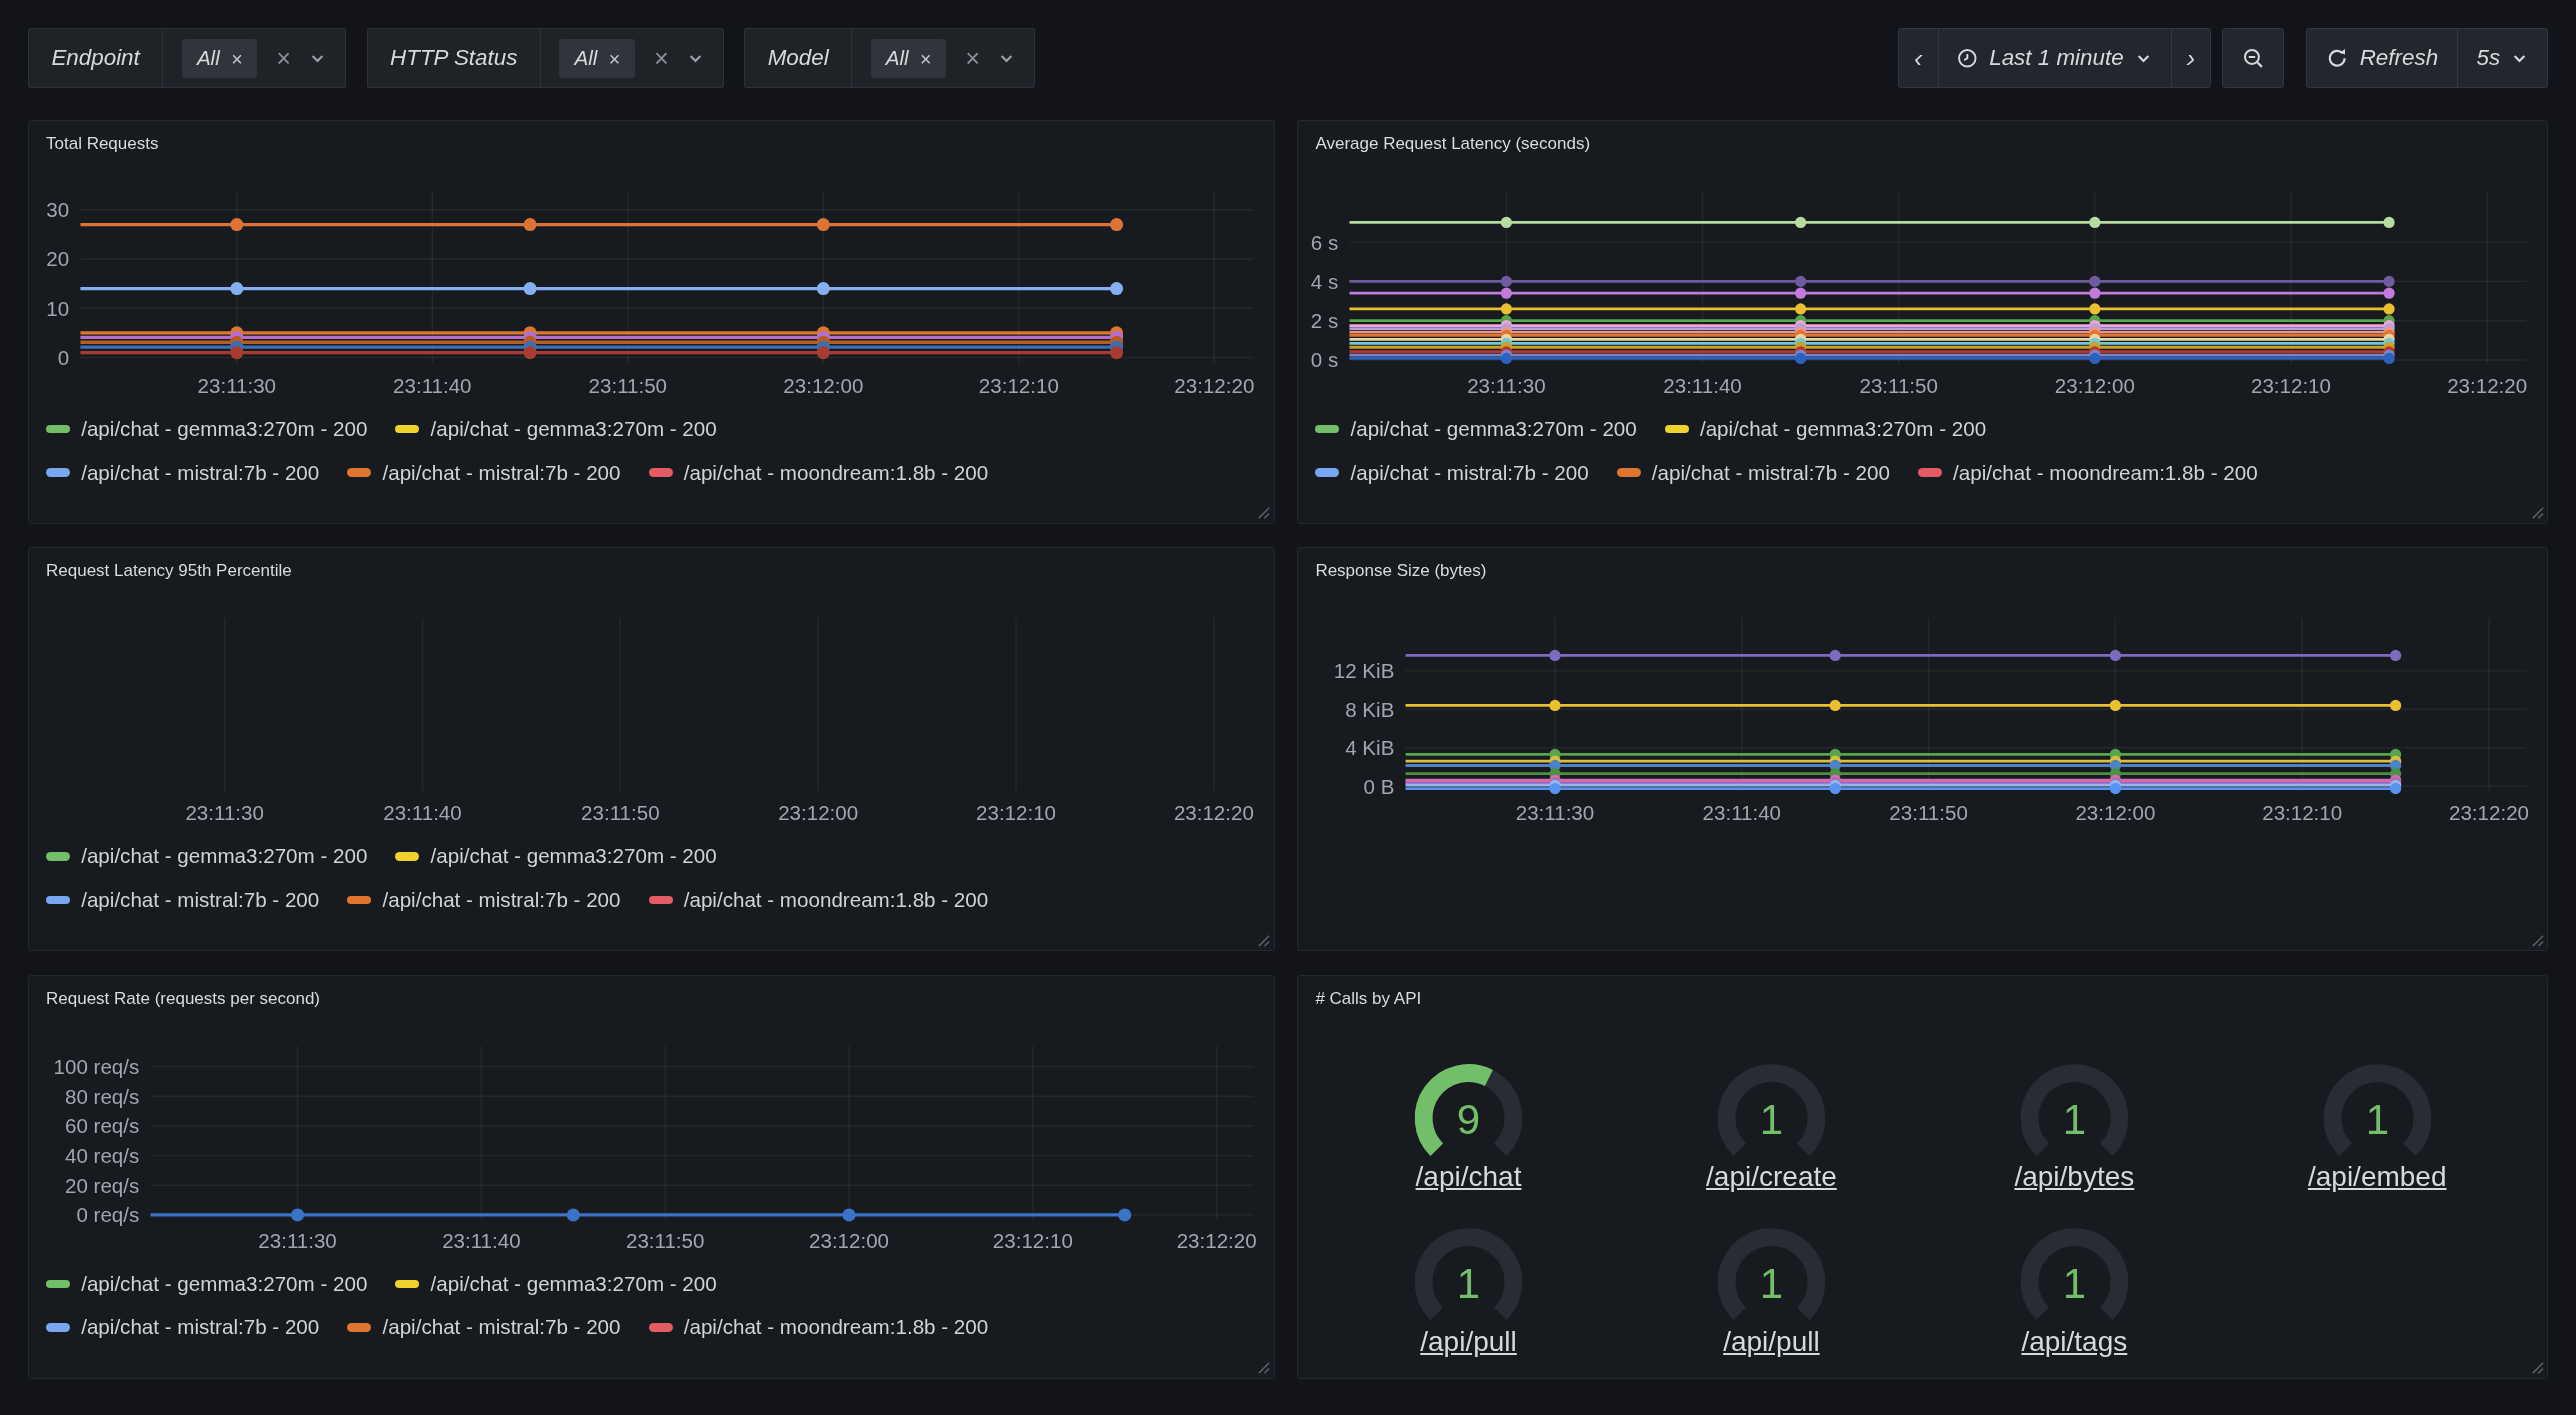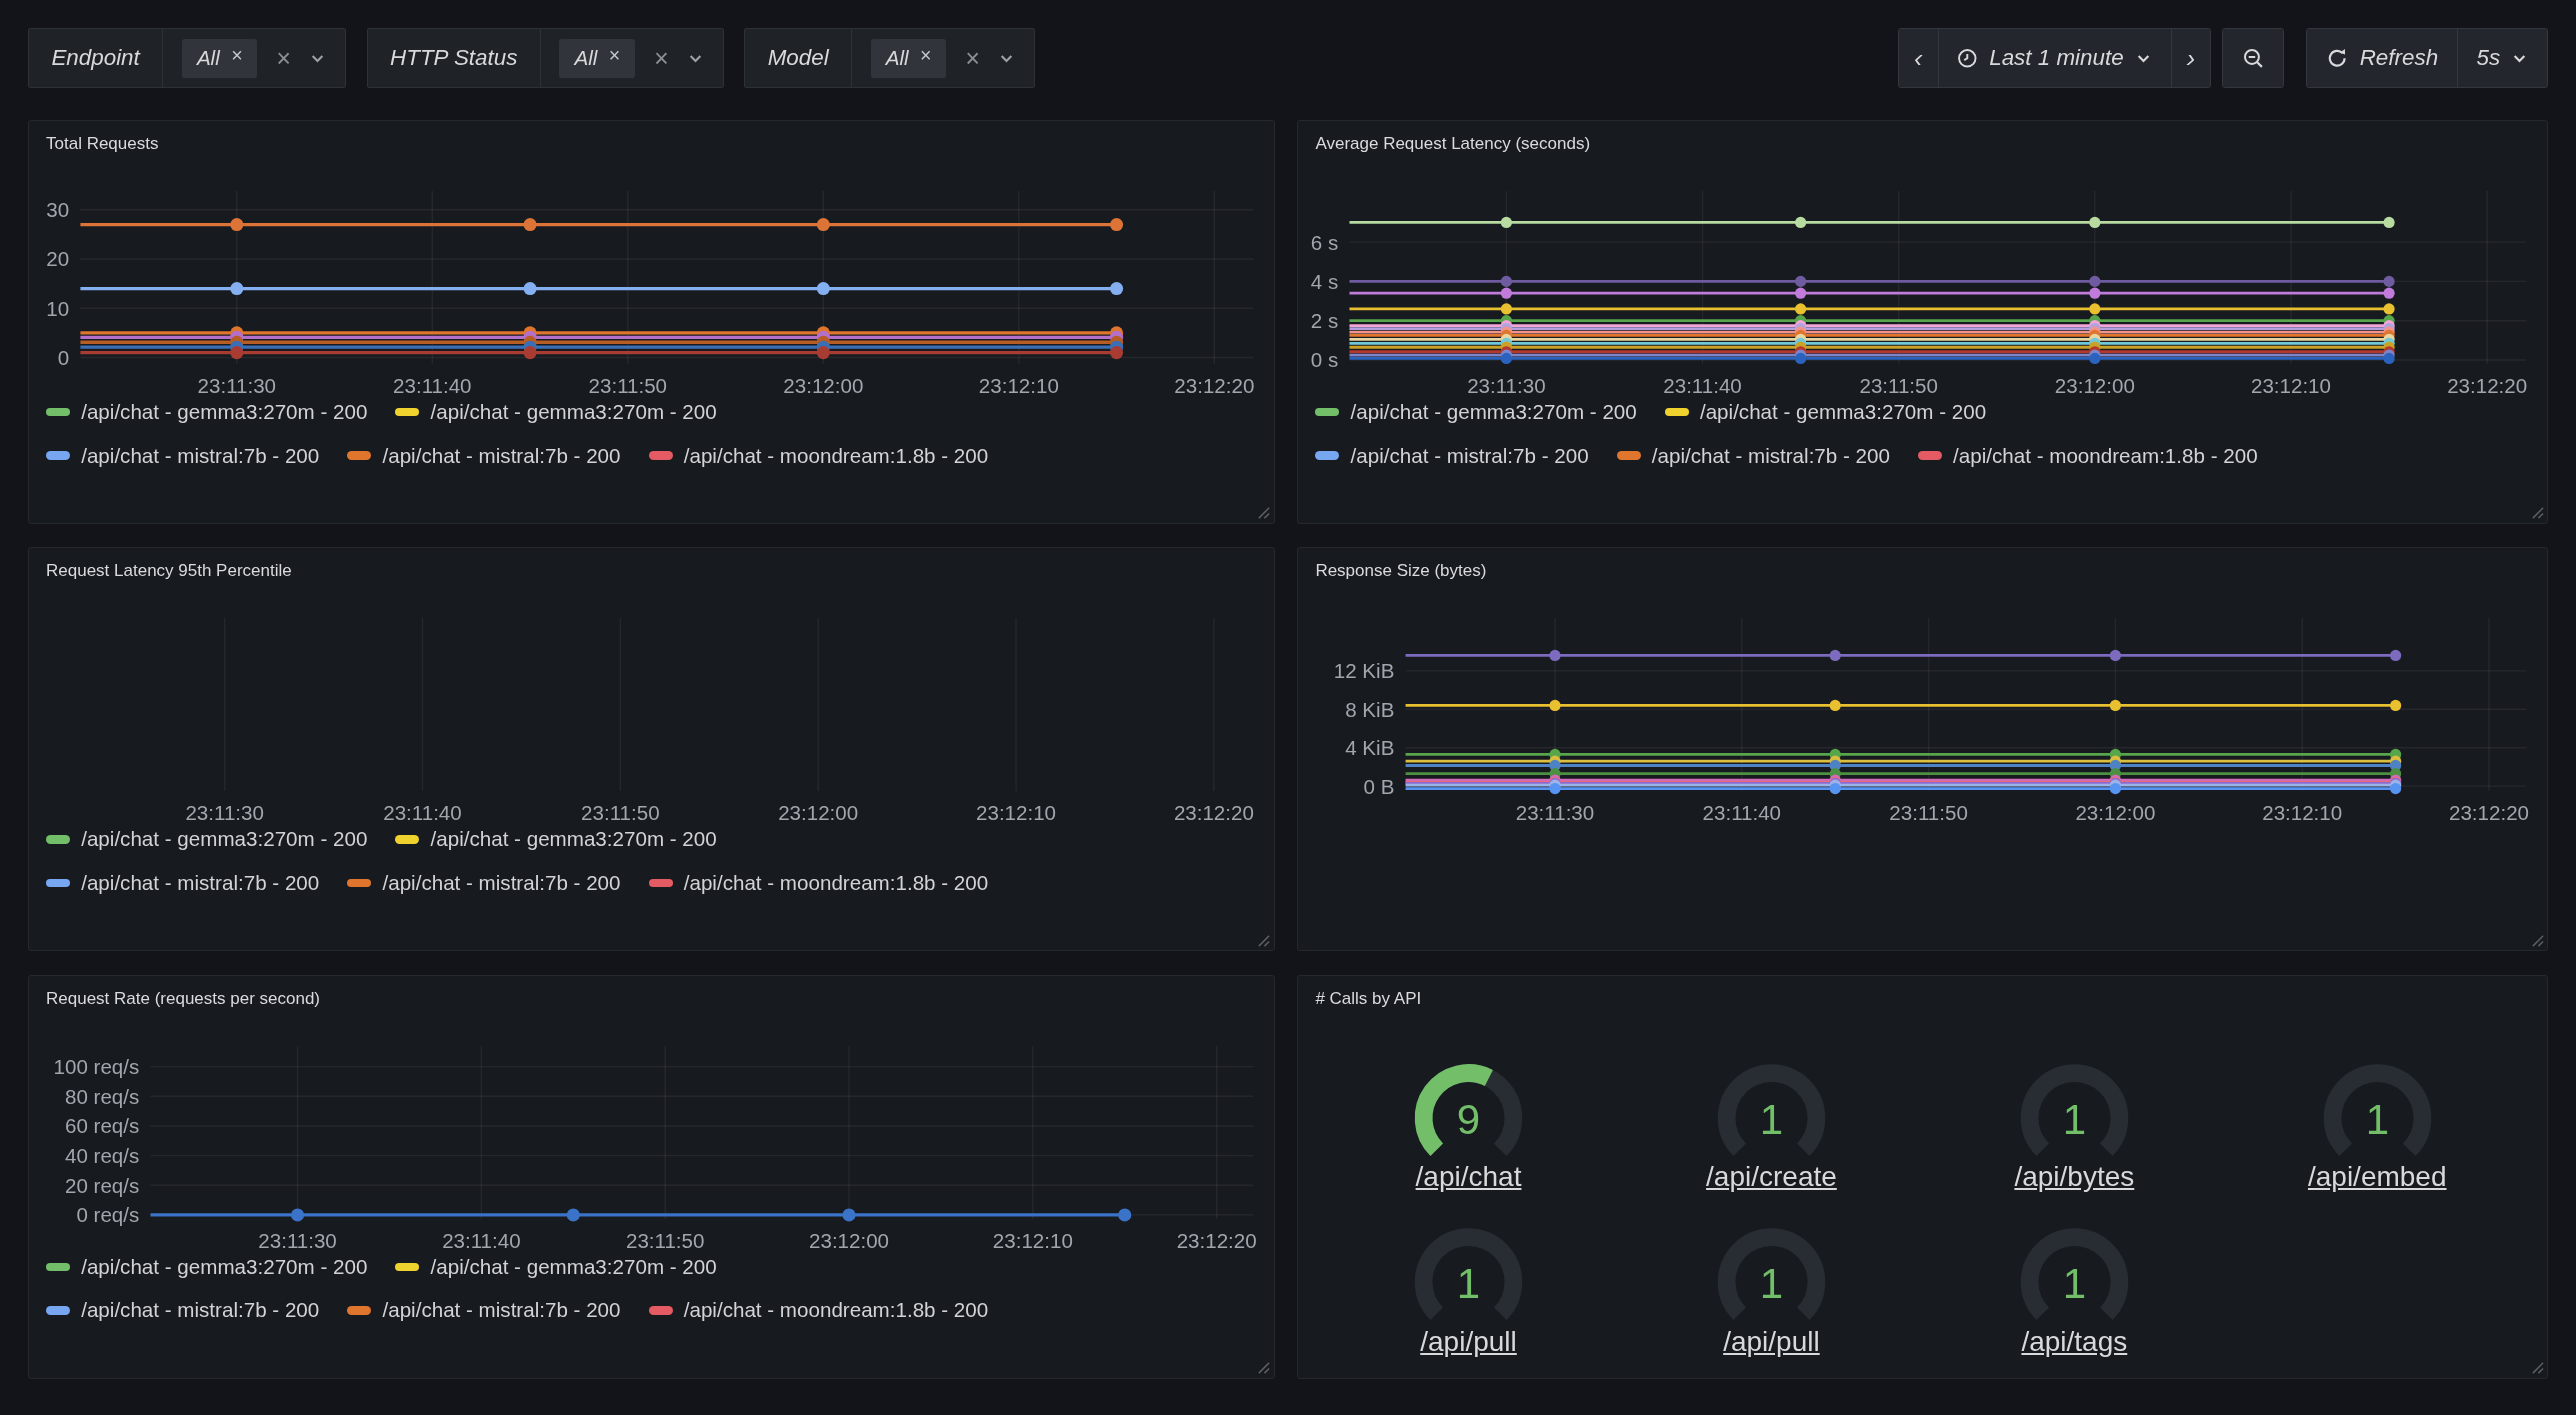--- a/index.html
+++ b/index.html
@@ -6,38 +6,38 @@
     background:#121419;font-family:"Liberation Sans",sans-serif;color:#d8d9da;}
   *{box-sizing:border-box;}
   svg{font-family:inherit;display:block;}
 
   
   .topbar{position:absolute;left:28px;top:28px;right:28px;height:60px;display:flex;align-items:stretch;font-style:italic;}
   .filters{display:flex;gap:20.6px;flex:1;}
   .filter-group{display:flex;align-items:stretch;background:#1f2227;border:0.9px solid #2e3238;border-radius:1.9px;}
   .filter-label{display:flex;align-items:center;padding:0 22.4px;font-size:22.4px;color:#d8d9da;border-right:0.9px solid #2e3238;}
   .filter-value{display:flex;align-items:center;gap:18.7px;padding:0 18.7px;}
-  .chip{display:flex;align-items:flex-start;gap:11.2px;background:#31353b;border-radius:2.8px;padding:7.5px 15px;font-size:20.6px;color:#d8d9da;cursor:pointer;}
+  .chip{display:flex;align-items:flex-end;gap:11.2px;background:#31353b;border-radius:2.8px;padding:7.5px 15px;font-size:20.6px;color:#d8d9da;cursor:pointer;}
   .chip .x{font-size:19.6px;color:#c7c9cc;line-height:1;}
   .clear-x{font-size:25px;color:#8a8e95;cursor:pointer;line-height:1;}
   .timebar{display:flex;align-items:stretch;gap:9.3px;}
   .btn-group{display:flex;align-items:stretch;background:#23262c;border:0.9px solid #34373e;border-radius:2.8px;overflow:hidden;}
   .tbtn{display:flex;align-items:center;gap:11.2px;padding:0 18.7px;font-size:22.4px;color:#d8d9da;cursor:pointer;border-right:0.9px solid #34373e;background:#23262c;}
   .tbtn:last-child{border-right:none;}
   .tbtn.narrow{padding:0 15px;font-size:26px;}
   .standalone{margin-left:1.9px;}
   .gap-right{margin-right:13px;}
 
   
   .grid{position:absolute;left:28px;top:120px;display:grid;
     grid-template-columns:1247px 1251px;grid-template-rows:404px 404px 404px;gap:23.4px 22.4px;}
   .panel{position:relative;background:#171a1f;border:0.9px solid #25282e;border-radius:2.8px;}
   .p-title{position:absolute;top:13px;left:17px;font-size:17px;font-weight:400;color:#dadbde;cursor:pointer;}
   .plot{position:absolute;left:0;top:70px;right:0;height:215px;}
-  .legend{position:absolute;left:17px;right:13px;top:279px;}
+  .legend{position:absolute;left:17px;right:13px;top:296px;}
   .leg-row{display:flex;gap:28px;margin-bottom:19.6px;align-items:center;flex-wrap:nowrap;}
   .leg-item{display:flex;align-items:center;gap:11.2px;font-size:20.6px;color:#d2d3d6;cursor:pointer;white-space:nowrap;}
   .leg-swatch{width:24px;height:8.4px;border-radius:4.7px;flex:0 0 auto;}
   .resize{position:absolute;right:2.8px;bottom:2.8px;cursor:nwse-resize;}
 
   
   .gauges{position:absolute;left:18.7px;right:18.7px;top:60px;bottom:13px;display:grid;
     grid-template-columns:repeat(4,1fr);grid-template-rows:1fr 1fr;}
   .gauge-cell{display:flex;flex-direction:column;align-items:center;justify-content:center;}
   .gauge-label{font-size:28px;color:#d8d9da;margin-top:-1.9px;text-align:center;text-decoration:underline;}

